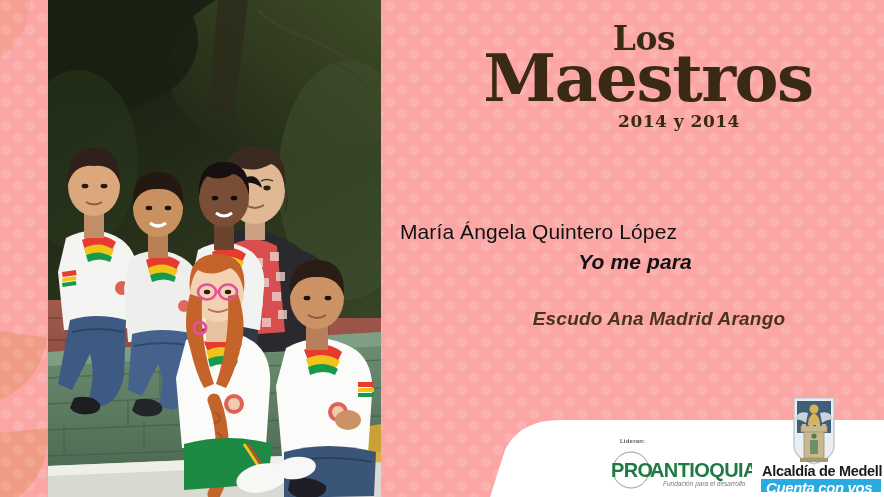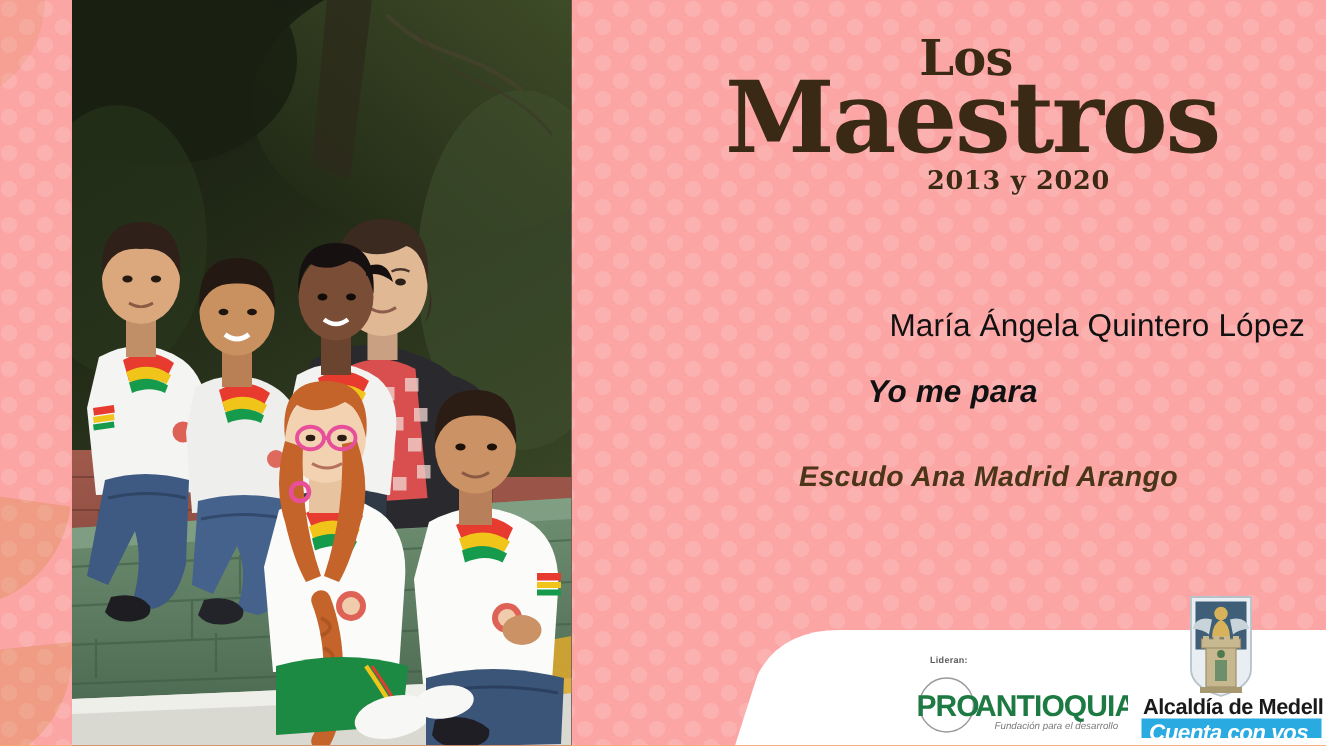--- a/index.html
+++ b/index.html
@@ -68,21 +68,21 @@
     letter-spacing:-1px;
     margin-top:-4px;
   }
   .logo-years{
     font-family:"DejaVu Serif", serif;
     font-weight:bold;font-size:17px;
     letter-spacing:0.5px;
     margin-top:2px;margin-left:62px;
   }
   .author{
-    position:absolute;left:400px;top:206px;width:470px;text-align:right;
+    position:absolute;left:400px;top:220px;width:470px;text-align:left;
     font-size:21px;color:#111;font-weight:400;
     letter-spacing:0.1px;
   }
   .story{
     position:absolute;left:400px;top:250px;width:470px;text-align:center;
     font-size:21px;color:#111;font-weight:bold;font-style:italic;
     letter-spacing:0.1px;
   }
   .school{
     position:absolute;left:424px;top:308px;width:470px;text-align:center;
@@ -370,21 +370,21 @@
           <path d="M242 480 q22 -6 36 6 q2 10 -14 12 q-18 2 -24 -8 z" fill="#1e1e24"></path>
           <ellipse cx="248" cy="468" rx="20" ry="11" fill="#f7f7f5" transform="rotate(-8 248 468)"></ellipse>
         </g>
       </g>
     </svg>
   </div>
 
   <div class="logo-block">
     <div class="logo-los">Los</div>
     <div class="logo-maestros">Maestros</div>
-    <div class="logo-years">2013 y 2020</div>
+    <div class="logo-years">2014 y 2014</div>
   </div>
 
   <div class="author">María Ángela Quintero López</div>
   <div class="story">Yo me para</div>
   <div class="school">Escudo Ana Madrid Arango</div>
 
   <svg id="white-panel" viewBox="0 0 884 77" preserveAspectRatio="none" aria-hidden="true">
     <path d="M884 0 L560 0 Q520 0 505 30 L490 77 L884 77 Z" fill="#ffffff"></path>
   </svg>
 

